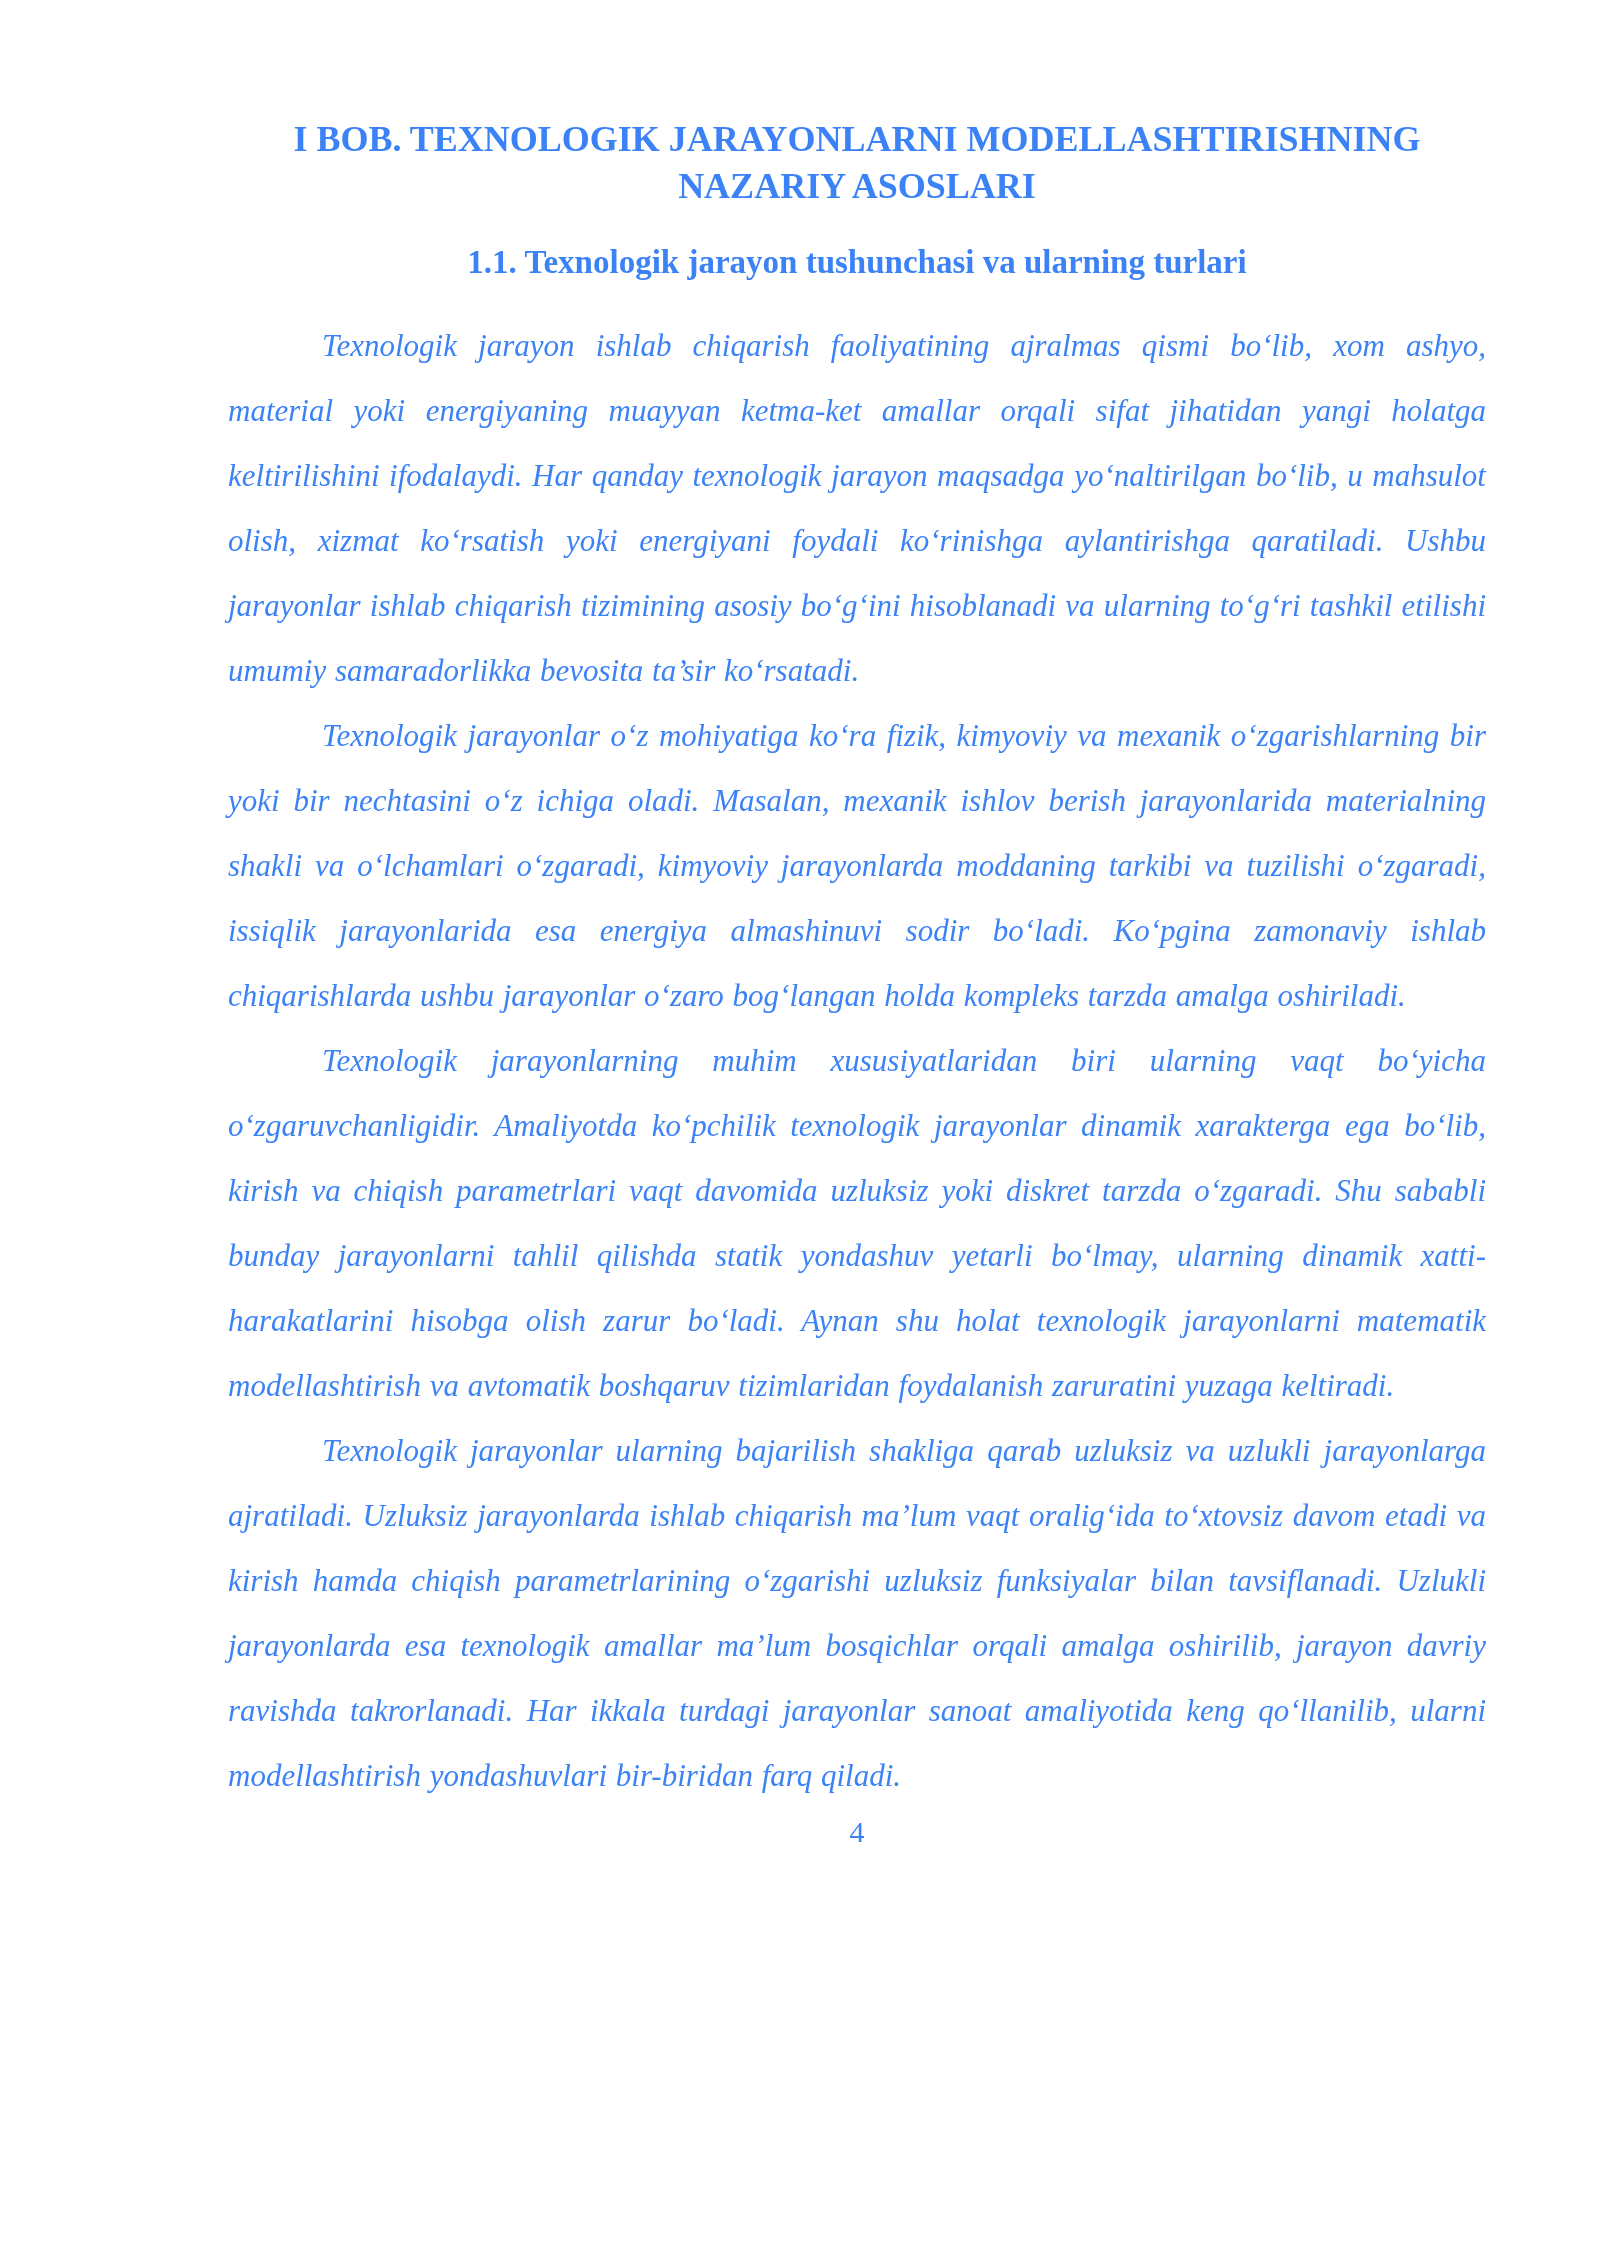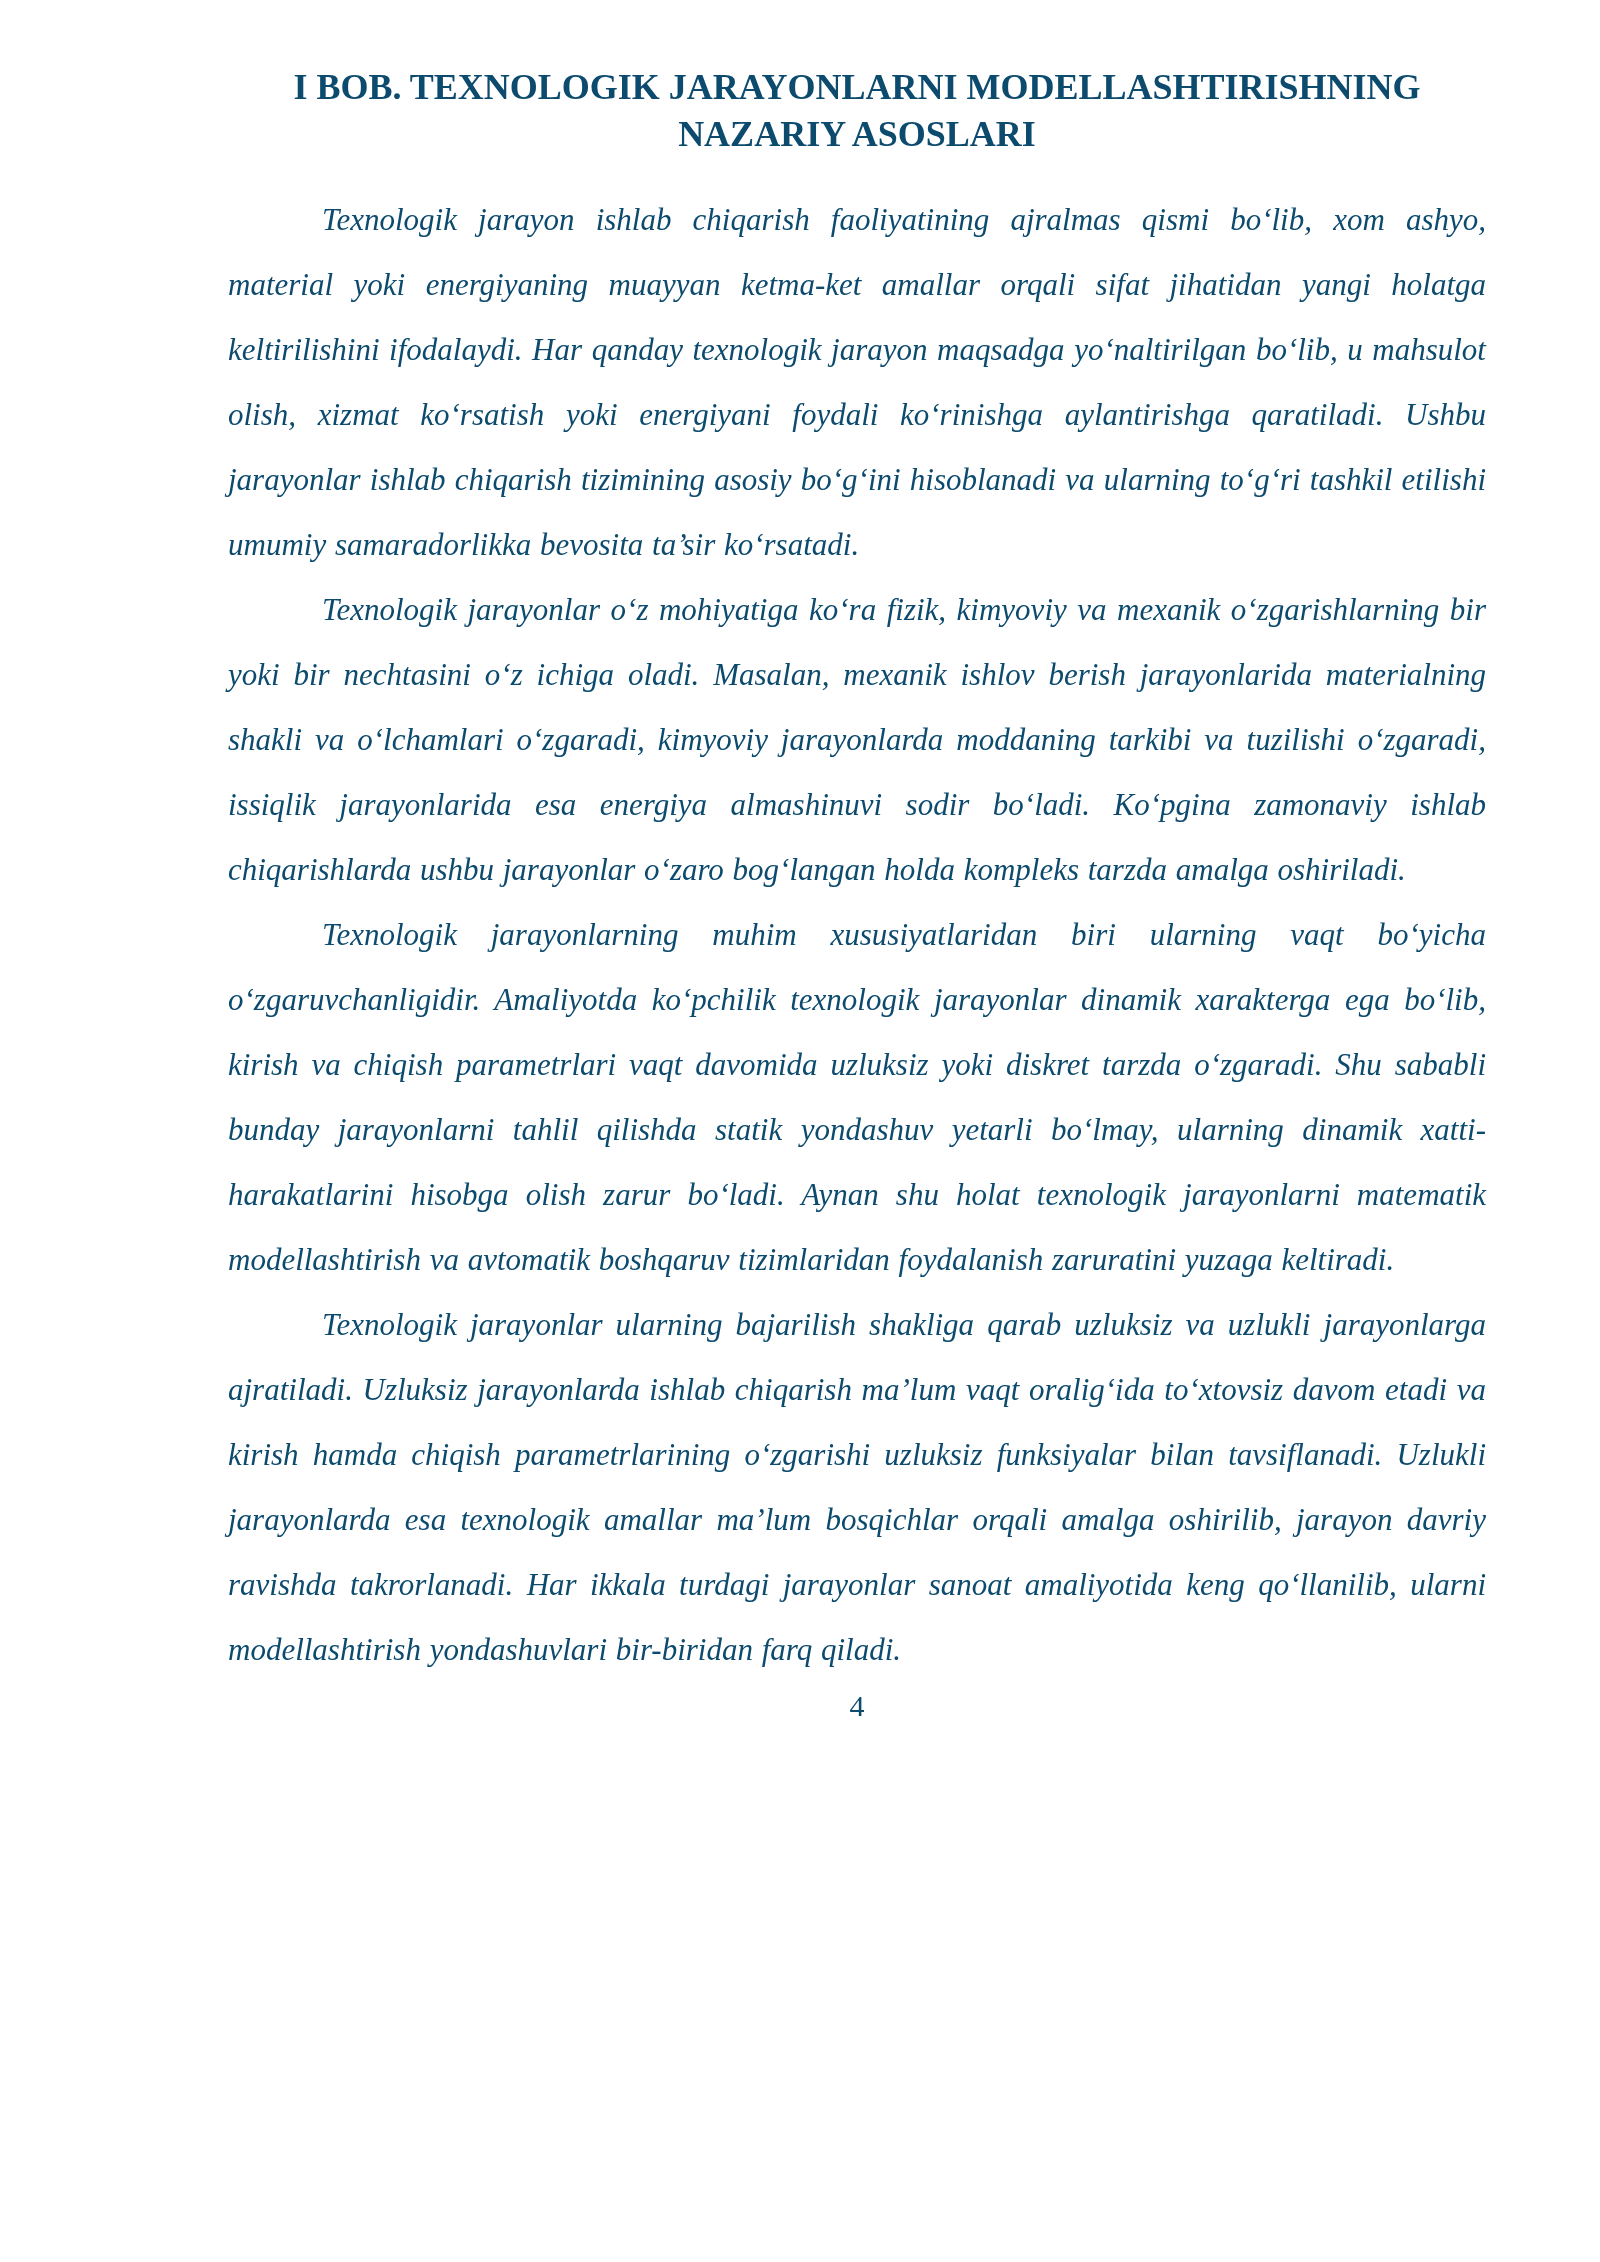--- a/index.html
+++ b/index.html
@@ -7,23 +7,23 @@
     padding: 0;
     background: #ffffff;
   }
   .page {
     position: relative;
     width: 1600px;
     height: 2262px;
     margin: 0 auto;
     background: #ffffff;
     box-sizing: border-box;
-    padding: 64px 114px 40px 228px;
+    padding: 116px 114px 40px 228px;
     font-family: "Liberation Serif", "DejaVu Serif", serif;
-    color: #0c4a6e;
+    color: #3b82f6;
     overflow: hidden;
   }
   .heading {
     font-size: 36px;
     line-height: 47px;
     font-weight: bold;
     text-align: center;
     margin: 0 0 29px 0;
   }
   .subheading {
@@ -49,20 +49,21 @@
     text-align: center;
     margin: 0;
   }
 </style>
 </head>
 <body>
 
 <div class="page">
   <h1 class="heading">I BOB. TEXNOLOGIK JARAYONLARNI MODELLASHTIRISHNING NAZARIY ASOSLARI</h1>
 
+  <h2 class="subheading">1.1. Texnologik jarayon tushunchasi va ularning turlari</h2>
 
   <p class="body-par">Texnologik jarayon ishlab chiqarish faoliyatining ajralmas qismi bo‘lib, xom ashyo, material yoki energiyaning muayyan ketma-ket amallar orqali sifat jihatidan yangi holatga keltirilishini ifodalaydi. Har qanday texnologik jarayon maqsadga yo‘naltirilgan bo‘lib, u mahsulot olish, xizmat ko‘rsatish yoki energiyani foydali ko‘rinishga aylantirishga qaratiladi. Ushbu jarayonlar ishlab chiqarish tizimining asosiy bo‘g‘ini hisoblanadi va ularning to‘g‘ri tashkil etilishi umumiy samaradorlikka bevosita ta’sir ko‘rsatadi.</p>
 
   <p class="body-par">Texnologik jarayonlar o‘z mohiyatiga ko‘ra fizik, kimyoviy va mexanik o‘zgarishlarning bir yoki bir nechtasini o‘z ichiga oladi. Masalan, mexanik ishlov berish jarayonlarida materialning shakli va o‘lchamlari o‘zgaradi, kimyoviy jarayonlarda moddaning tarkibi va tuzilishi o‘zgaradi, issiqlik jarayonlarida esa energiya almashinuvi sodir bo‘ladi. Ko‘pgina zamonaviy ishlab chiqarishlarda ushbu jarayonlar o‘zaro bog‘langan holda kompleks tarzda amalga oshiriladi.</p>
 
   <p class="body-par">Texnologik jarayonlarning muhim xususiyatlaridan biri ularning vaqt bo‘yicha o‘zgaruvchanligidir. Amaliyotda ko‘pchilik texnologik jarayonlar dinamik xarakterga ega bo‘lib, kirish va chiqish parametrlari vaqt davomida uzluksiz yoki diskret tarzda o‘zgaradi. Shu sababli bunday jarayonlarni tahlil qilishda statik yondashuv yetarli bo‘lmay, ularning dinamik xatti-harakatlarini hisobga olish zarur bo‘ladi. Aynan shu holat texnologik jarayonlarni matematik modellashtirish va avtomatik boshqaruv tizimlaridan foydalanish zaruratini yuzaga keltiradi.</p>
 
   <p class="body-par">Texnologik jarayonlar ularning bajarilish shakliga qarab uzluksiz va uzlukli jarayonlarga ajratiladi. Uzluksiz jarayonlarda ishlab chiqarish ma’lum vaqt oralig‘ida to‘xtovsiz davom etadi va kirish hamda chiqish parametrlarining o‘zgarishi uzluksiz funksiyalar bilan tavsiflanadi. Uzlukli jarayonlarda esa texnologik amallar ma’lum bosqichlar orqali amalga oshirilib, jarayon davriy ravishda takrorlanadi. Har ikkala turdagi jarayonlar sanoat amaliyotida keng qo‘llanilib, ularni modellashtirish yondashuvlari bir-biridan farq qiladi.</p>
 
   <div class="page-number">4</div>

